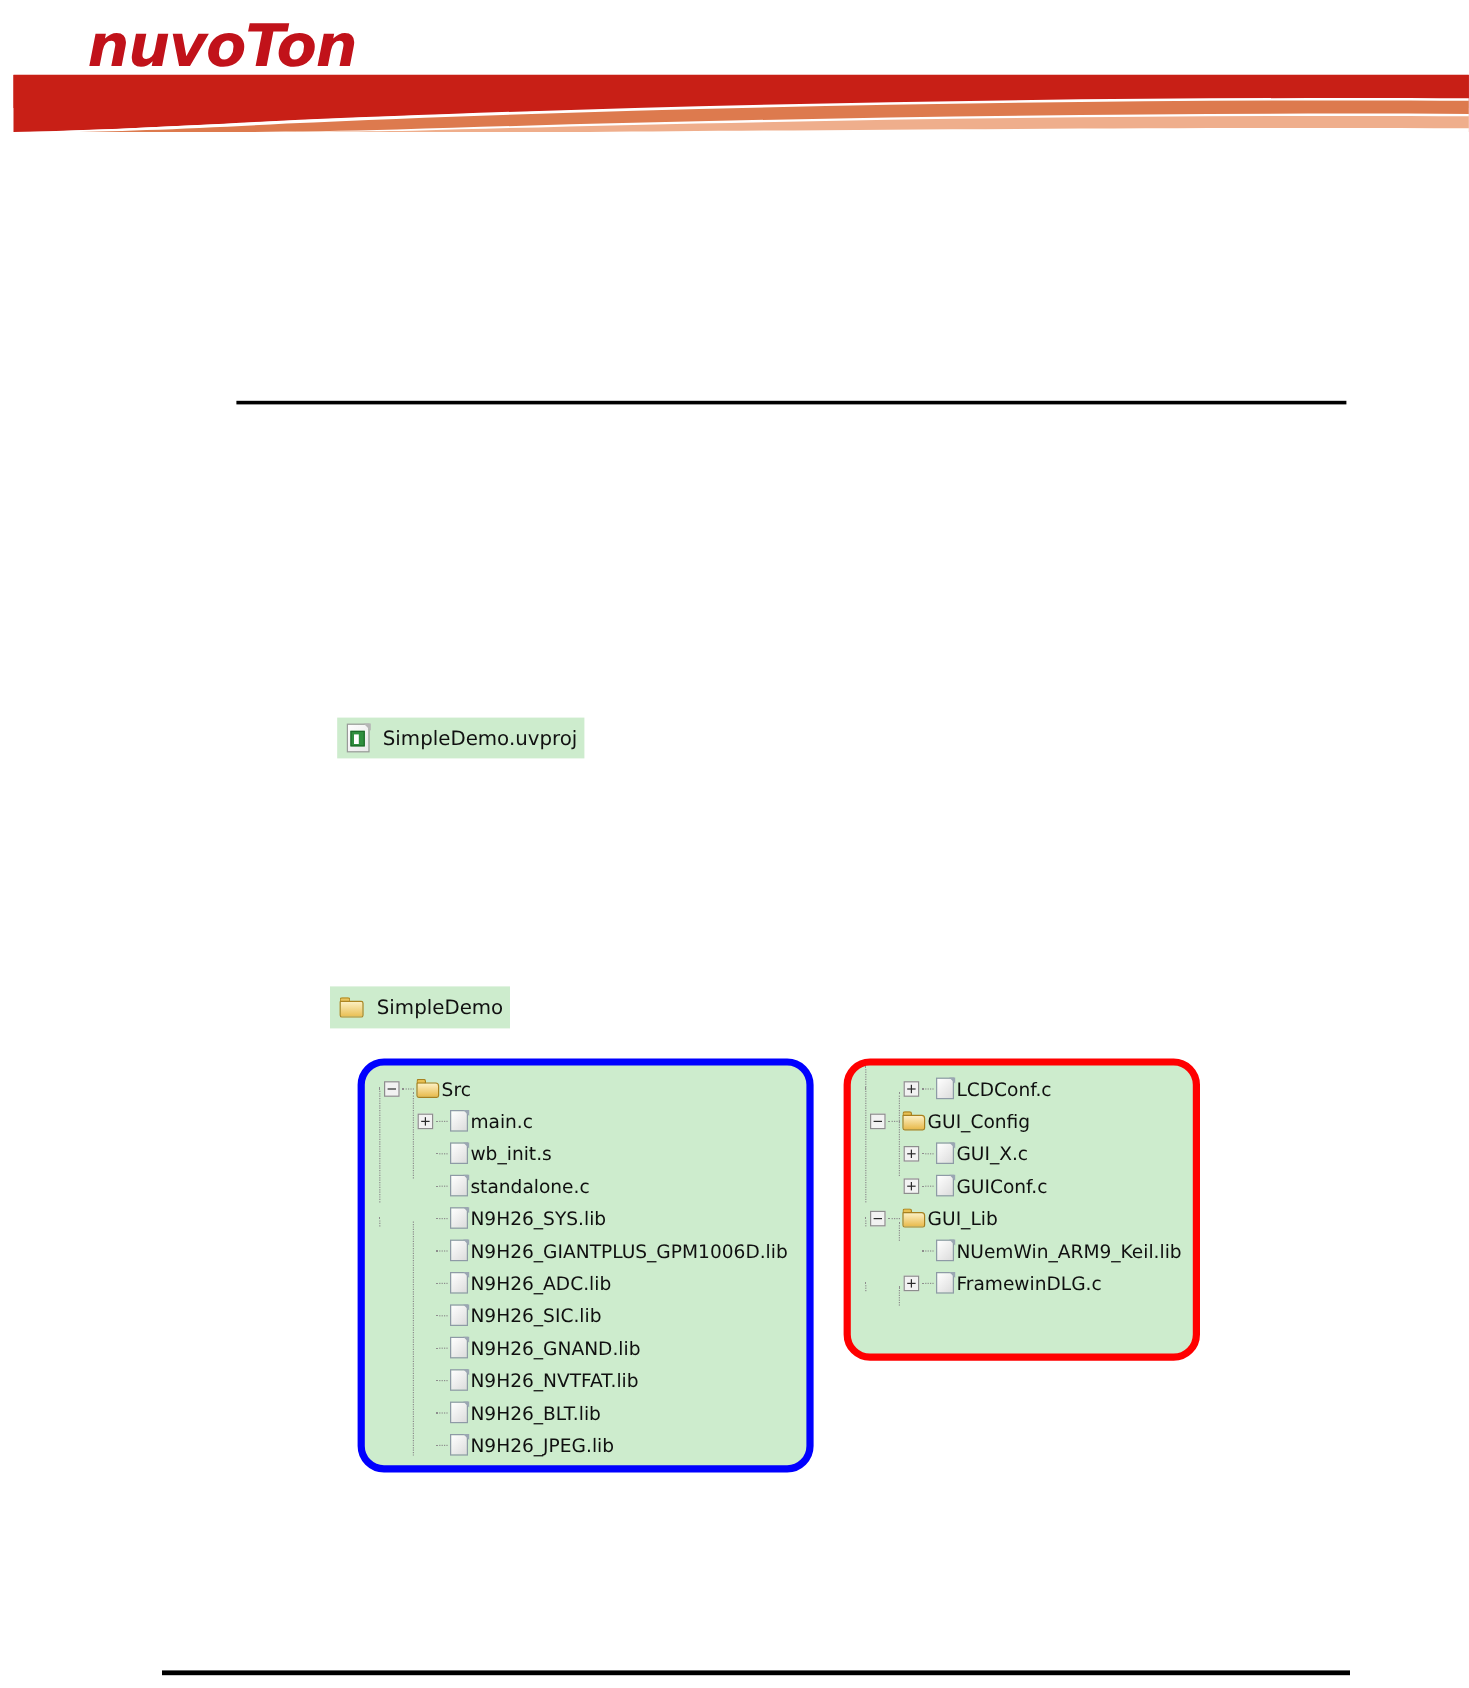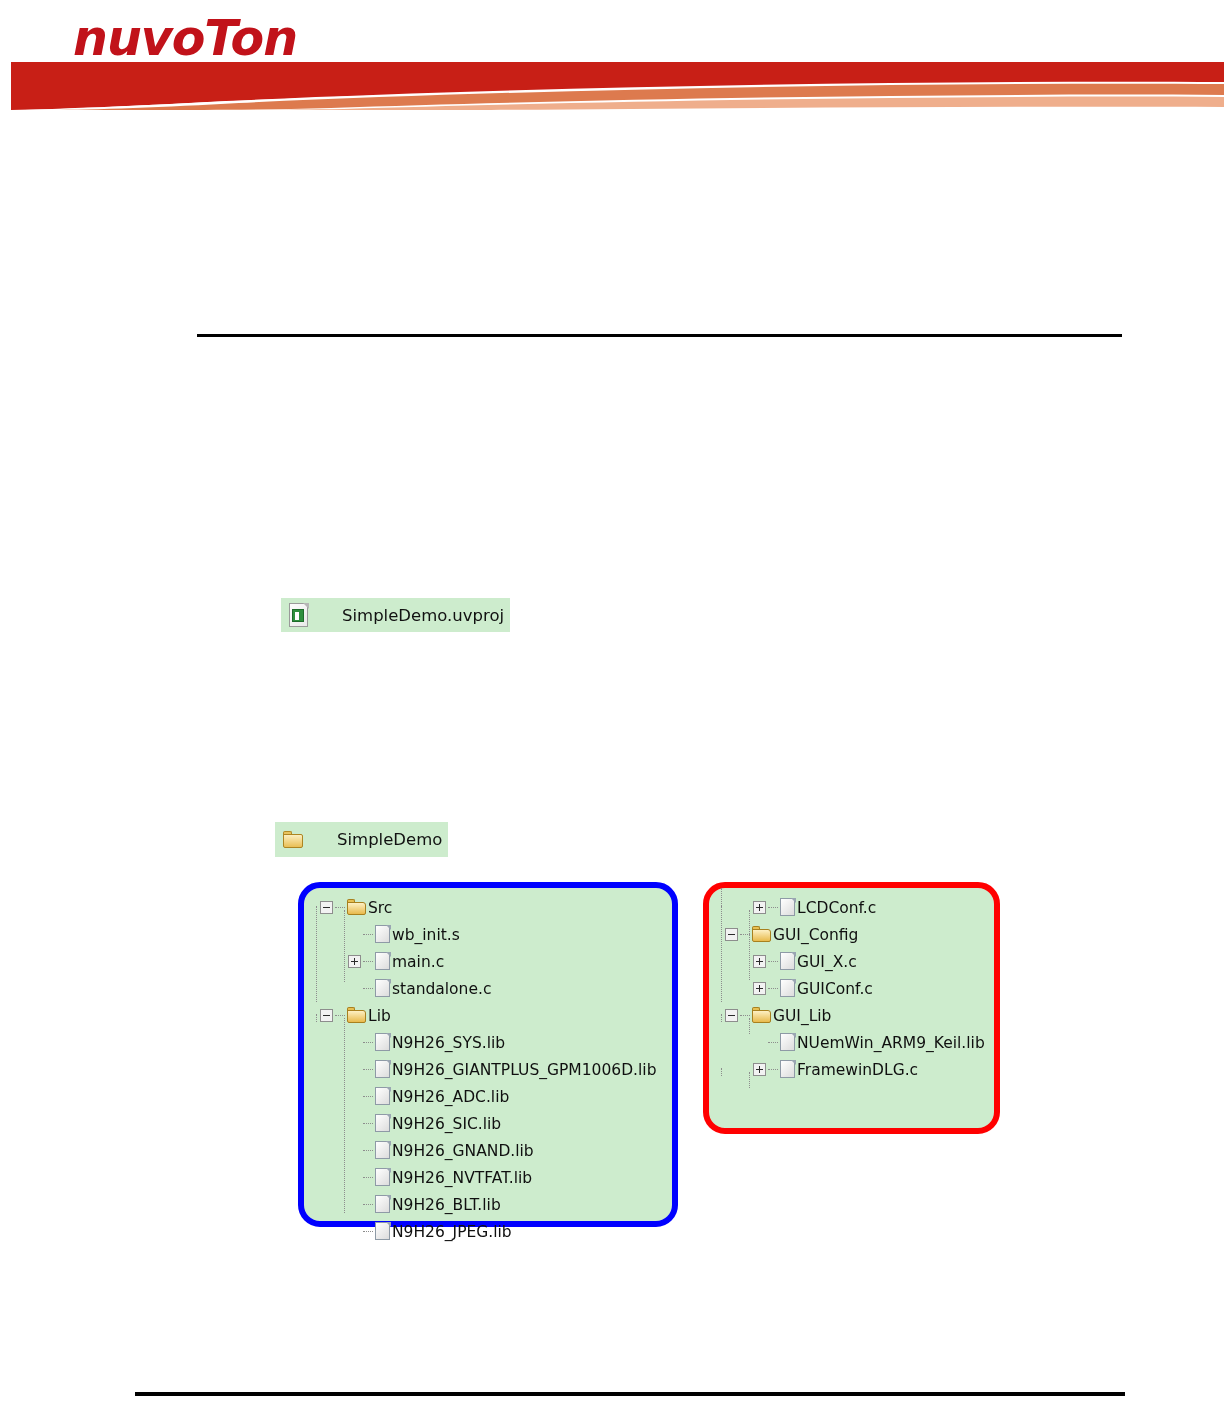--- a/index.html
+++ b/index.html
@@ -72,21 +72,20 @@
   }
 
   
   .chip {
     position: absolute;
     background: #cdeccd;
     display: flex;
     align-items: center;
     padding: 3px 6px 3px 8px;
     box-sizing: border-box;
-    gap: 23px;
   }
   .chip .chip-label {
     font-size: 16.5px;
     color: #111111;
     white-space: nowrap;
     margin-left: 9px;
     font-family: "DejaVu Sans", sans-serif;
   }
   #chip-uvproj {
     left: 281px;
@@ -354,54 +353,45 @@
         <div class="tree-row lvl0">
           <span class="expander"></span>
           <span class="connector"></span>
           <span class="t-folder">
             <span class="tb"></span>
             <span class="fb"></span>
           </span>
           <span class="row-label">Src</span>
         </div>
         <div class="tree-row lvl1">
+          <span class="expander plus"></span>
+          <span class="connector"></span>
+          <span class="t-file">
+            <span class="fs"></span>
+            <span class="ff"></span>
+          </span>
+          <span class="row-label">main.c</span>
+        </div>
+        <div class="tree-row lvl1">
           <span class="expander-spacer"></span>
           <span class="connector"></span>
           <span class="t-file">
             <span class="fs"></span>
             <span class="ff"></span>
           </span>
           <span class="row-label">wb_init.s</span>
         </div>
         <div class="tree-row lvl1">
-          <span class="expander plus"></span>
-          <span class="connector"></span>
-          <span class="t-file">
-            <span class="fs"></span>
-            <span class="ff"></span>
-          </span>
-          <span class="row-label">main.c</span>
-        </div>
-        <div class="tree-row lvl1">
           <span class="expander-spacer"></span>
           <span class="connector"></span>
           <span class="t-file">
             <span class="fs"></span>
             <span class="ff"></span>
           </span>
           <span class="row-label">standalone.c</span>
-        </div>
-        <div class="tree-row lvl0">
-          <span class="expander"></span>
-          <span class="connector"></span>
-          <span class="t-folder">
-            <span class="tb"></span>
-            <span class="fb"></span>
-          </span>
-          <span class="row-label">Lib</span>
         </div>
         <div class="tree-row lvl1">
           <span class="expander-spacer"></span>
           <span class="connector"></span>
           <span class="t-file">
             <span class="fs"></span>
             <span class="ff"></span>
           </span>
           <span class="row-label">N9H26_SYS.lib</span>
         </div>

